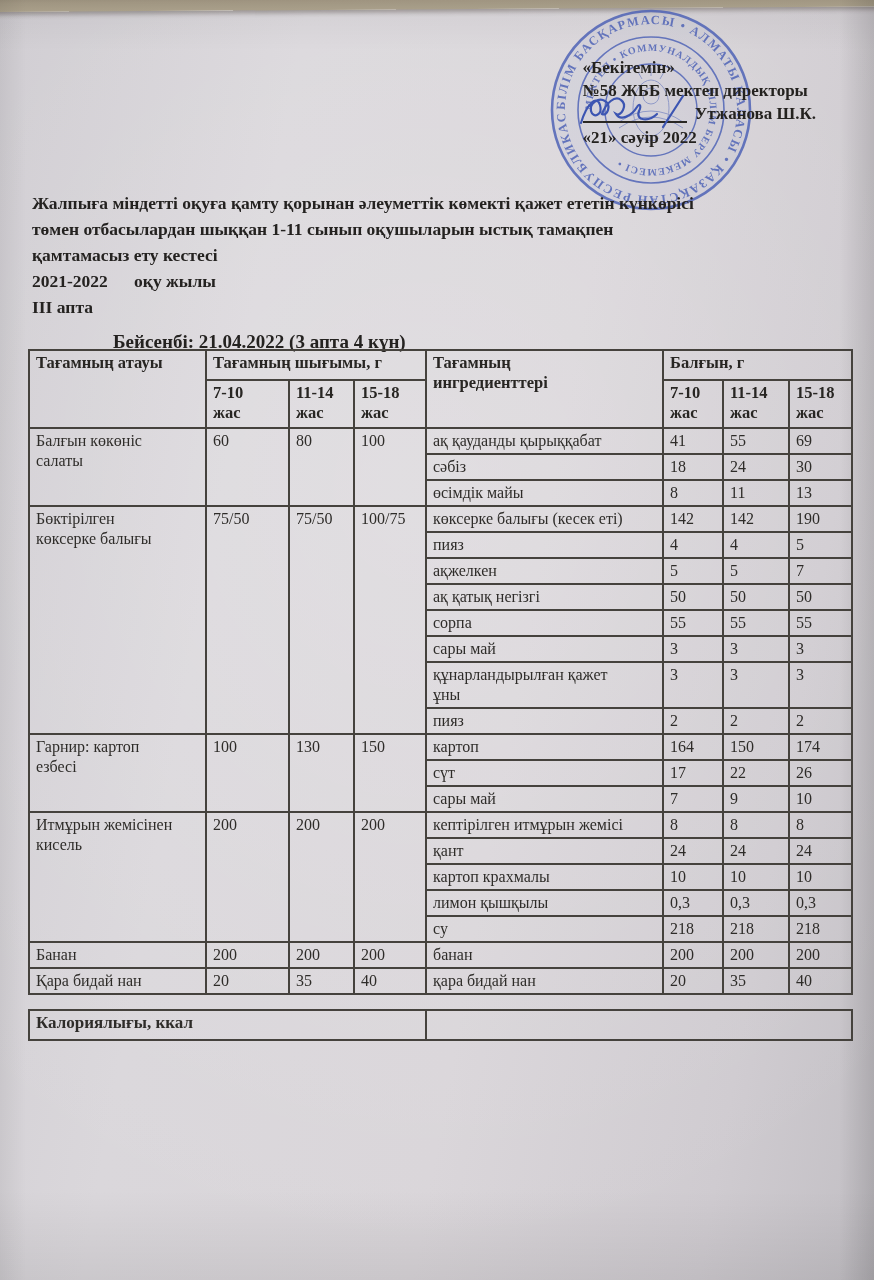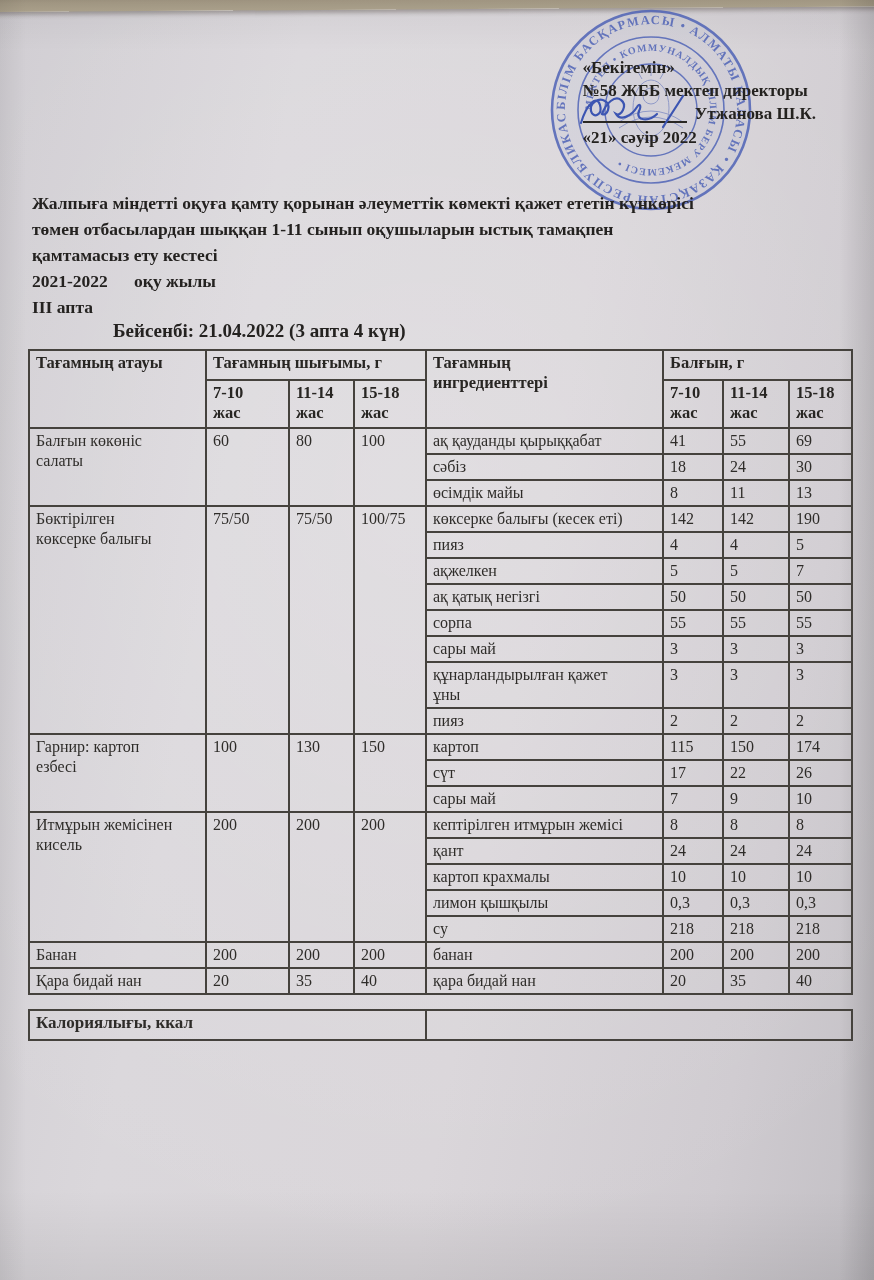--- a/index.html
+++ b/index.html
@@ -35,21 +35,21 @@
   .approval{position:absolute;top:56px;right:58px;z-index:2;text-align:left;
     font-weight:bold;font-size:17px;line-height:23px;color:#24221f;}
   .appr-line{white-space:nowrap;}
   .sig-row{position:relative;height:24px;}
   .sig-underline{display:inline-block;width:104px;height:18px;vertical-align:-4px;
     border-bottom:2px solid #2a2824;position:relative;margin-right:4px;}
   .sig-svg{position:absolute;left:-6px;bottom:-12px;}
   
   .title-block{position:absolute;top:190px;left:32px;width:840px;z-index:2;
     font-weight:bold;font-size:17.5px;line-height:26px;color:#242220;}
-  .day-line{position:absolute;top:320px;left:113px;z-index:2;
+  .day-line{position:absolute;top:331px;left:113px;z-index:2;
     font-weight:bold;font-size:19px;color:#242220;}
   
   .table-wrap{position:absolute;top:349px;left:28px;width:823px;z-index:2;}
   table.menu{border-collapse:collapse;table-layout:fixed;width:823px;
     font-size:16px;color:#2e2c29;}
   table.menu th,table.menu td{
     border:2px solid #45423d;padding:2px 6px;vertical-align:top;
     text-align:left;line-height:20px;overflow:hidden;}
   table.menu th{font-weight:bold;font-size:16.5px;color:#282623;}
   .pre{white-space:pre-line;}
@@ -231,21 +231,21 @@
             <td class="num">2</td>
             <td class="num">2</td>
           </tr>
           <tr>
             <td class="dish" rowspan="3">Гарнир: картоп
 езбесі</td>
             <td class="num" rowspan="3">100</td>
             <td class="num" rowspan="3">130</td>
             <td class="num" rowspan="3">150</td>
             <td class="pre">картоп</td>
-            <td class="num">115</td>
+            <td class="num">164</td>
             <td class="num">150</td>
             <td class="num">174</td>
           </tr>
           <tr>
             <td class="pre">сүт</td>
             <td class="num">17</td>
             <td class="num">22</td>
             <td class="num">26</td>
           </tr>
           <tr>

